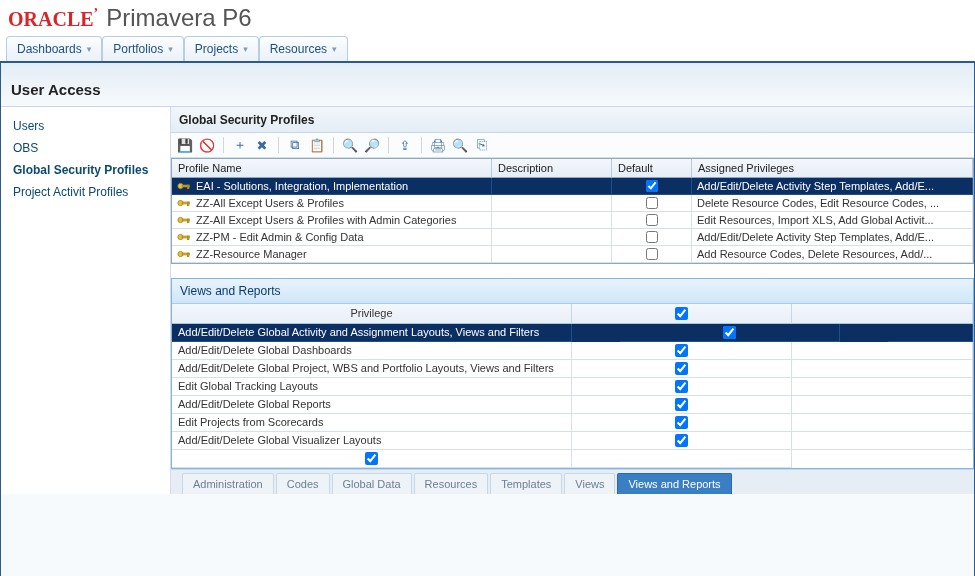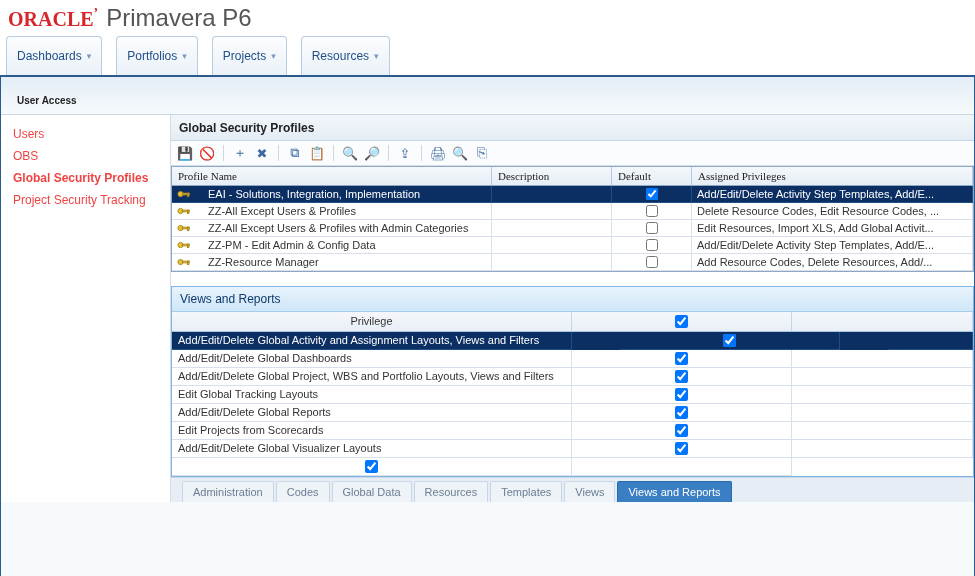--- a/index.html
+++ b/index.html
@@ -3,46 +3,46 @@
 <meta charset="utf-8">
 <style>
   * { box-sizing: border-box; margin: 0; padding: 0; }
   body { font-family: Arial, Helvetica, sans-serif; font-size: 12px; background: #fff; color: #333; width: 975px; height: 576px; overflow: hidden; }
   
   .header-bar { display: flex; align-items: baseline; padding: 4px 8px 2px; }
   .logo-oracle { font-family: Georgia, serif; font-size: 20px; font-weight: bold; color: #d9242a; letter-spacing: 0px; }
   .logo-product { font-size: 24px; color: #555; margin-left: 8px; font-weight: 300; }
   
   .main-nav { display: flex; padding: 2px 6px 0; border-bottom: 2px solid #2b5a8c; background: #fff; }
-  .main-nav .tab { display: inline-flex; align-items: center; padding: 12px 10px; margin-right: 14px; border: 1px solid #b7cde1; border-bottom: none; border-radius: 4px 4px 0 0; color: #1f4f86; background: linear-gradient(#fcfdfe,#eaf1f8); cursor: pointer; }
+  .main-nav .tab { display: inline-flex; align-items: center; padding: 5px 10px; margin-right: 0; border: 1px solid #b7cde1; border-bottom: none; border-radius: 4px 4px 0 0; color: #1f4f86; background: linear-gradient(#fcfdfe,#eaf1f8); cursor: pointer; }
   .main-nav .tab .caret { margin-left: 5px; font-size: 9px; color: #7a9bc0; }
   
   .workspace { display: flex; border: 1px solid #2b5a8c; border-top: none; height: 520px; margin: 0; background: linear-gradient(#e3ecf5,#f7fafd 40px); }
   .workspace-inner { width: 100%; }
-  .page-title-row { padding: 18px 16px 8px; font-size: 10px; font-weight: bold; color: #222; background: linear-gradient(#e4edf6,#f6fafc); border-bottom: 1px solid #c7d7e5; }
+  .page-title-row { padding: 18px 10px 8px; font-size: 15px; font-weight: bold; color: #222; background: linear-gradient(#e4edf6,#f6fafc); border-bottom: 1px solid #c7d7e5; }
   
   .content-row { display: flex; }
   
   .side-nav { width: 170px; padding: 8px 0 0 8px; background: #fff; border-right: 1px solid #d4dde5; }
-  .side-nav .item { padding: 4px 4px; color: #ef4444; cursor: pointer; white-space: nowrap; }
+  .side-nav .item { padding: 4px 4px; color: #0c4a6e; cursor: pointer; white-space: nowrap; }
   .side-nav .item.active { font-weight: bold; }
   
   .main-panel { flex: 1; background: #fff; display: flex; flex-direction: column; }
   .panel-title { font-weight: bold; font-size: 12px; padding: 6px 8px 5px; background: linear-gradient(#f2f6fa,#e4edf5); border-bottom: 1px solid #c7d7e5; color: #222; }
   
   .toolbar { display: flex; align-items: center; padding: 4px 6px; gap: 6px; border-bottom: 1px solid #d6dee7; background: #fafcfe; }
   .toolbar .tb-icon { width: 16px; height: 16px; display: inline-flex; align-items: center; justify-content: center; font-size: 13px; cursor: pointer; color: #3c6aa0; }
   .toolbar .sep { width: 1px; height: 16px; background: #cfd8e2; margin: 0 2px; }
   .ico-save { color:#2a5aa0; } .ico-forbid { color:#d33; } .ico-plus{color:#2a8a3a;} .ico-x{color:#888;}
   
   .grid { border: 1px solid #8ea7c2; margin: 0; }
-  .grid-head { display: grid; grid-template-columns: 320px 120px 80px 1fr; background: linear-gradient(#f4f7fb,#e5edf5); font-family: Liberation Serif, serif; }
+  .grid-head { display: grid; grid-template-columns: 320px 120px 80px 1fr; background: linear-gradient(#f4f7fb,#e5edf5); }
   .grid-head .gh { border-right: 1px solid #b8c9db; border-bottom: 1px solid #8ea7c2; padding: 3px 6px; font-size: 11px; color: #222; }
   .grid-body .row { display: grid; grid-template-columns: 320px 120px 80px 1fr; }
-  .grid-body .row .cell { border-right: 1px solid #d7e0ea; border-bottom: 1px solid #d7e0ea; padding: 2px 5px; font-size: 11px; display: flex; align-items: center; gap: 17px; white-space: nowrap; overflow: hidden; text-overflow: ellipsis; }
+  .grid-body .row .cell { border-right: 1px solid #d7e0ea; border-bottom: 1px solid #d7e0ea; padding: 2px 5px; font-size: 11px; display: flex; align-items: center; gap: 5px; white-space: nowrap; overflow: hidden; text-overflow: ellipsis; }
   .grid-body .row.selected { background: #0b2e63; color: #fff; }
   .grid-body .row.selected .cell { border-right-color: #1f4f86; border-bottom-color: #1f4f86; }
   .key-icon { width: 14px; height: 12px; display:inline-block; }
   .key-icon svg { width:14px; height:12px; }
   .chk { display:flex; justify-content:center; align-items:center; }
   .chk input { width: 12px; height: 12px; }
   
   .sub-panel { margin-top: 14px; border: 1px solid #7fb6e6; }
   .sub-title { background: linear-gradient(#e8f3fc,#cfe6f8); padding: 5px 8px; font-size: 12px; color: #0d3a6a; border-bottom: 1px solid #a8cceb; }
   .priv-head { display: grid; grid-template-columns: 400px 220px 1fr; background: linear-gradient(#f4f7fb,#e8eff7); }
@@ -87,21 +87,21 @@
 </div>
 
 <div class="workspace">
   <div class="workspace-inner">
     <div class="page-title-row">User Access</div>
     <div class="content-row">
       <div class="side-nav">
         <div class="item">Users</div>
         <div class="item">OBS</div>
         <div class="item active">Global Security Profiles</div>
-        <div class="item">Project Security Tracking</div>
+        <div class="item">Project Activit Profiles</div>
       </div>
 
       <div class="main-panel">
         <div class="panel-title">Global Security Profiles</div>
 
         <div class="toolbar">
           <span class="tb-icon ico-save">💾</span>
           <span class="tb-icon ico-forbid">🚫</span>
           <span class="sep"></span>
           <span class="tb-icon ico-plus">＋</span>

